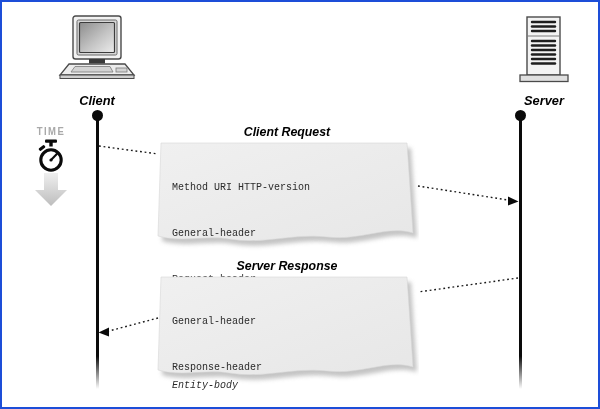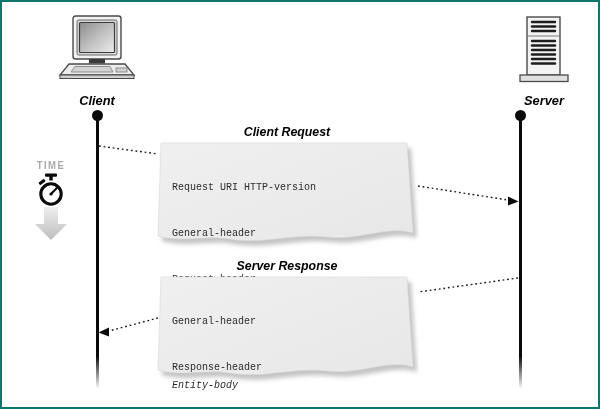--- a/index.html
+++ b/index.html
@@ -1,34 +1,34 @@
 <!DOCTYPE html>
 <html><head>
 <meta charset="utf-8">
 <style>
   html,body{margin:0;padding:0;background:#fff;}
   .canvas{
     position:relative;width:600px;height:409px;box-sizing:border-box;
-    border:2px solid #0f766e;background:#fff;overflow:hidden;
+    border:2px solid #1d4ed8;background:#fff;overflow:hidden;
     font-family:"Liberation Sans",sans-serif;
   }
   
   .actor{position:absolute;text-align:center;}
   .actor-label{
     font:italic bold 13.5px "Liberation Sans",sans-serif;color:#000;
     transform:scaleX(.95);margin-top:2px;
   }
   
   .timeline-dot{position:absolute;width:11px;height:11px;border-radius:50%;background:#0a0a0a;}
   .timeline-line{
     position:absolute;width:3px;
     background:linear-gradient(to bottom,#0a0a0a 0%,#0a0a0a 88%,rgba(10,10,10,0) 100%);
   }
   
-  .time-block{position:absolute;left:28px;top:124px;width:42px;text-align:center;margin-top:34px;}
+  .time-block{position:absolute;left:28px;top:124px;width:42px;text-align:center;}
   .time-label{
     font:bold 10px "Liberation Sans",sans-serif;color:#a9a9a9;letter-spacing:1.5px;
     margin-bottom:2px;transform:scaleX(.95);
   }
   
   .doc-title{
     position:absolute;width:260px;text-align:center;
     font:italic bold 13px "Liberation Sans",sans-serif;color:#000;
     transform:scaleX(.95);
   }
@@ -135,21 +135,21 @@
           </filter>
         <linearGradient id="pg" x1="0" y1="0" x2="1" y2="1">
           <stop offset="0" stop-color="#f0f0f0"></stop>
             <stop offset="1" stop-color="#e7e7e7"></stop>
         </linearGradient>
       </defs>
       <path filter="url(#blur1)" fill="#b5b5b5" opacity="0.8" transform="translate(4,5)" d="M6,2 H252 L258,92 C232,84 206,100 172,96 C138,92 108,104 74,98 C52,94 26,102 3,95 Z"></path>
       <path fill="url(#pg)" stroke="#d6d6d6" stroke-width="0.6" d="M6,2 H252 L258,92 C232,84 206,100 172,96 C138,92 108,104 74,98 C52,94 26,102 3,95 Z"></path>
     </svg>
     <div class="paper-text">
-      <div>Request URI HTTP-version</div>
+      <div>Method URI HTTP-version</div>
       <div>General-header</div>
       <div>Request-header</div>
       <div>Entity-header</div>
       <div class="doc-body">Entity-body</div>
     </div>
   </div>
 
   <div class="doc-title" style="left:155px;top:256px;">Server Response</div>
   <div class="paper" style="top:273px;">
     <svg class="paper-bg" viewBox="0 0 264 112" preserveAspectRatio="none">

